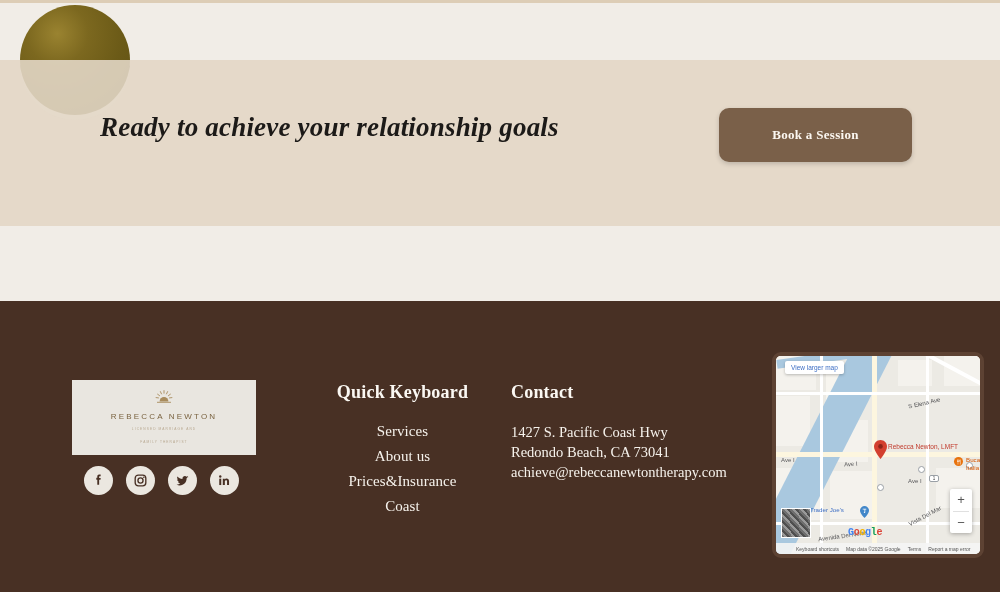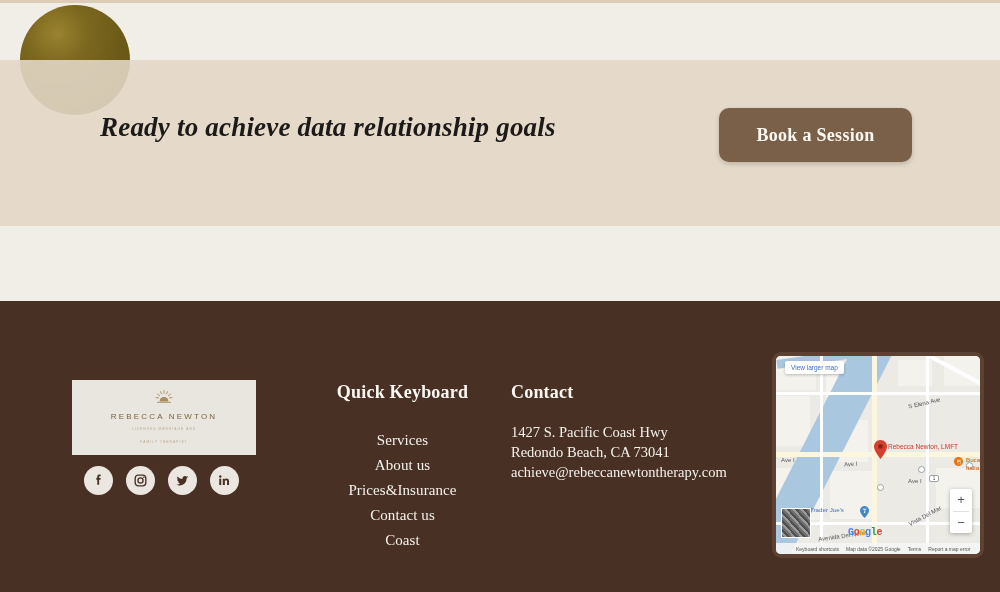--- a/index.html
+++ b/index.html
@@ -50,21 +50,21 @@
     color:#1c1a18; letter-spacing:.2px; white-space:nowrap;
     z-index:3;
   }
   .cta-button{
     position:absolute; left:719px; top:108px; width:193px; height:54px;
     background:#7a6049; border-radius:10px;
     box-shadow:0 2px 5px rgba(0,0,0,.18);
     display:flex; align-items:center; justify-content:center;
     cursor:pointer; z-index:3; border:none;
     font-family:"Liberation Serif", serif;
-    color:#fbf7f1; font-size:18px; font-weight:700; letter-spacing:.3px;
+    color:#fbf7f1; font-size:13px; font-weight:700; letter-spacing:.3px;
   }
 
   
   .footer{
     position:absolute; left:0; top:301px; width:1000px; height:291px;
     background:#483024;
   }
 
   
   .logo-card{
@@ -96,21 +96,21 @@
   }
 
   
   .col-quick{
     position:absolute; left:290px; top:382px; width:225px;
     text-align:center;
   }
   .col-title{
     font-size:18px; font-weight:700; color:#fbf8f3; letter-spacing:.2px;
   }
-  .quick-list{ list-style:none; margin-top:29px; }
+  .quick-list{ list-style:none; margin-top:20px; }
   .quick-list li{
     font-size:15px; color:#f6f2ec; margin-bottom:8px; cursor:pointer;
     letter-spacing:.1px;
   }
 
   
   .col-loc{
     position:absolute; left:511px; top:382px; width:255px;
   }
   .col-loc .col-title{ text-align:left; }
@@ -217,21 +217,21 @@
 <div class="topline"></div>
 <div class="band-cream-top"></div>
 <div class="band-beige"></div>
 <div class="band-cream-bottom"></div>
 
 <div class="sphere-wrap">
   <div class="sphere"></div>
   <div class="sphere-mask"></div>
 </div>
 
-<div class="hero-heading">Ready to achieve data relationship goals</div>
+<div class="hero-heading">Ready to achieve your relationship goals</div>
 <button class="cta-button">Book a Session</button>
 
 <div class="footer"></div>
 
 <div class="logo-card">
   <span class="sun-icon">
     <svg width="18" height="13" viewBox="0 0 18 13">
       <g stroke="#a88b5c" stroke-width="0.9" stroke-linecap="round" fill="none">
         <line x1="9" y1="0.6" x2="9" y2="3.2"></line>
         <line x1="5.4" y1="1.6" x2="6.5" y2="3.9"></line>
@@ -276,21 +276,20 @@
     </svg>
   </div>
 </div>
 
 <div class="col-quick">
   <div class="col-title">Quick Keyboard</div>
   <ul class="quick-list">
     <li>Services</li>
     <li>About us</li>
     <li>Prices&amp;Insurance</li>
-    <li>Contact us</li>
     <li>Coast</li>
   </ul>
 </div>
 
 <div class="col-loc">
   <div class="col-title">Contact</div>
   <div class="loc-body">
     <div>1427 S. Pacific Coast Hwy</div>
     <div>Redondo Beach, CA 73041</div>
     <div class="mail">achieve@rebeccanewtontherapy.com</div>

